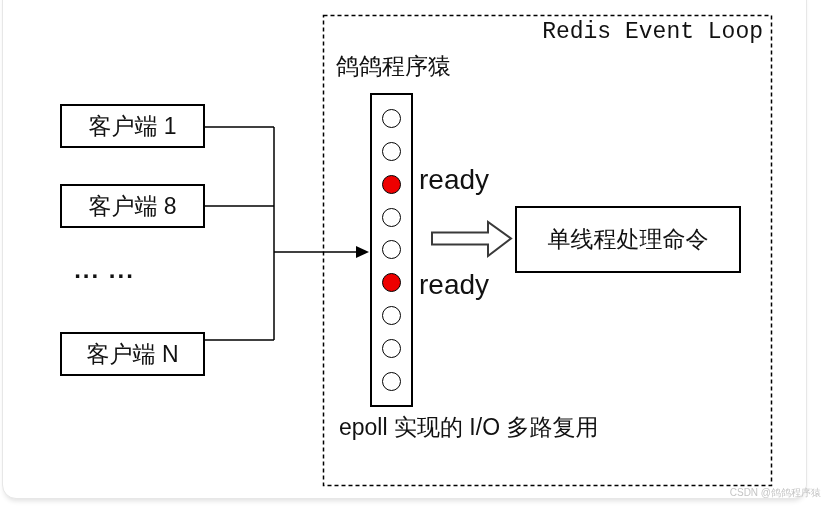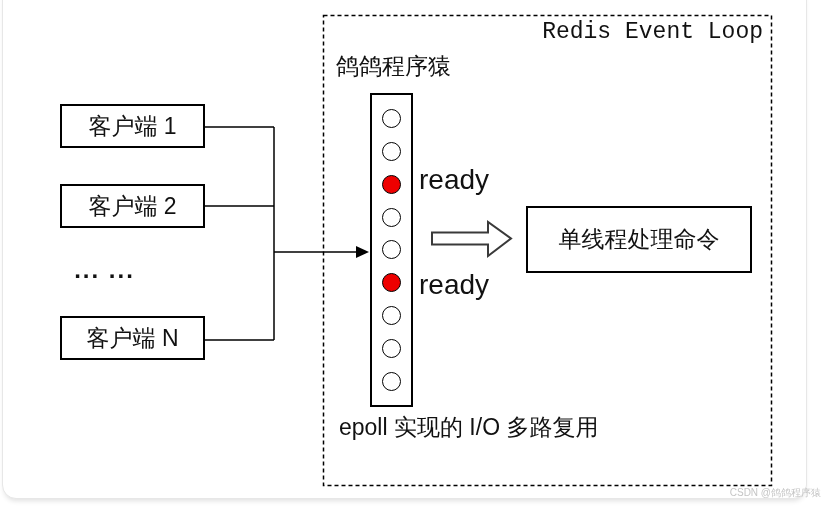--- a/index.html
+++ b/index.html
@@ -114,21 +114,20 @@
     width: 226px;
     height: 67px;
     box-sizing: border-box;
     border: 2px solid #000000;
     background: #ffffff;
     display: flex;
     align-items: center;
     justify-content: center;
     font-size: 23px;
     white-space: nowrap;
-    margin-left: 11px;
   }
   .epoll-caption {
     position: absolute;
     left: 339px;
     top: 412px;
     font-size: 23px;
     white-space: nowrap;
   }
   .watermark {
     position: absolute;
@@ -159,23 +158,23 @@
     </g>
     <polygon points="369,252 356,246 356,258" fill="#000000"></polygon>
 
     <polygon points="432,232.5 488,232.5 488,222 511,238.5 488,256 488,244.5 432,244.5" fill="#ffffff" stroke="#3a3a3a" stroke-width="2" stroke-linejoin="miter"></polygon>
   </svg>
 
   <div class="client-box" style="top:104px">
     <span>客户端 1</span>
   </div>
   <div class="client-box" style="top:184px">
-    <span>客户端 2</span>
-  </div>
-  <div class="client-box" style="top:316px">
+    <span>客户端 8</span>
+  </div>
+  <div class="client-box" style="top:332px">
     <span>客户端 N</span>
   </div>
   <div class="client-ellipsis">... ...</div>
 
   <div class="event-title">Redis Event Loop</div>
 
   <div class="watch-list-label">鸽鸽程序猿</div>
 
 
   <div class="watch-list">

